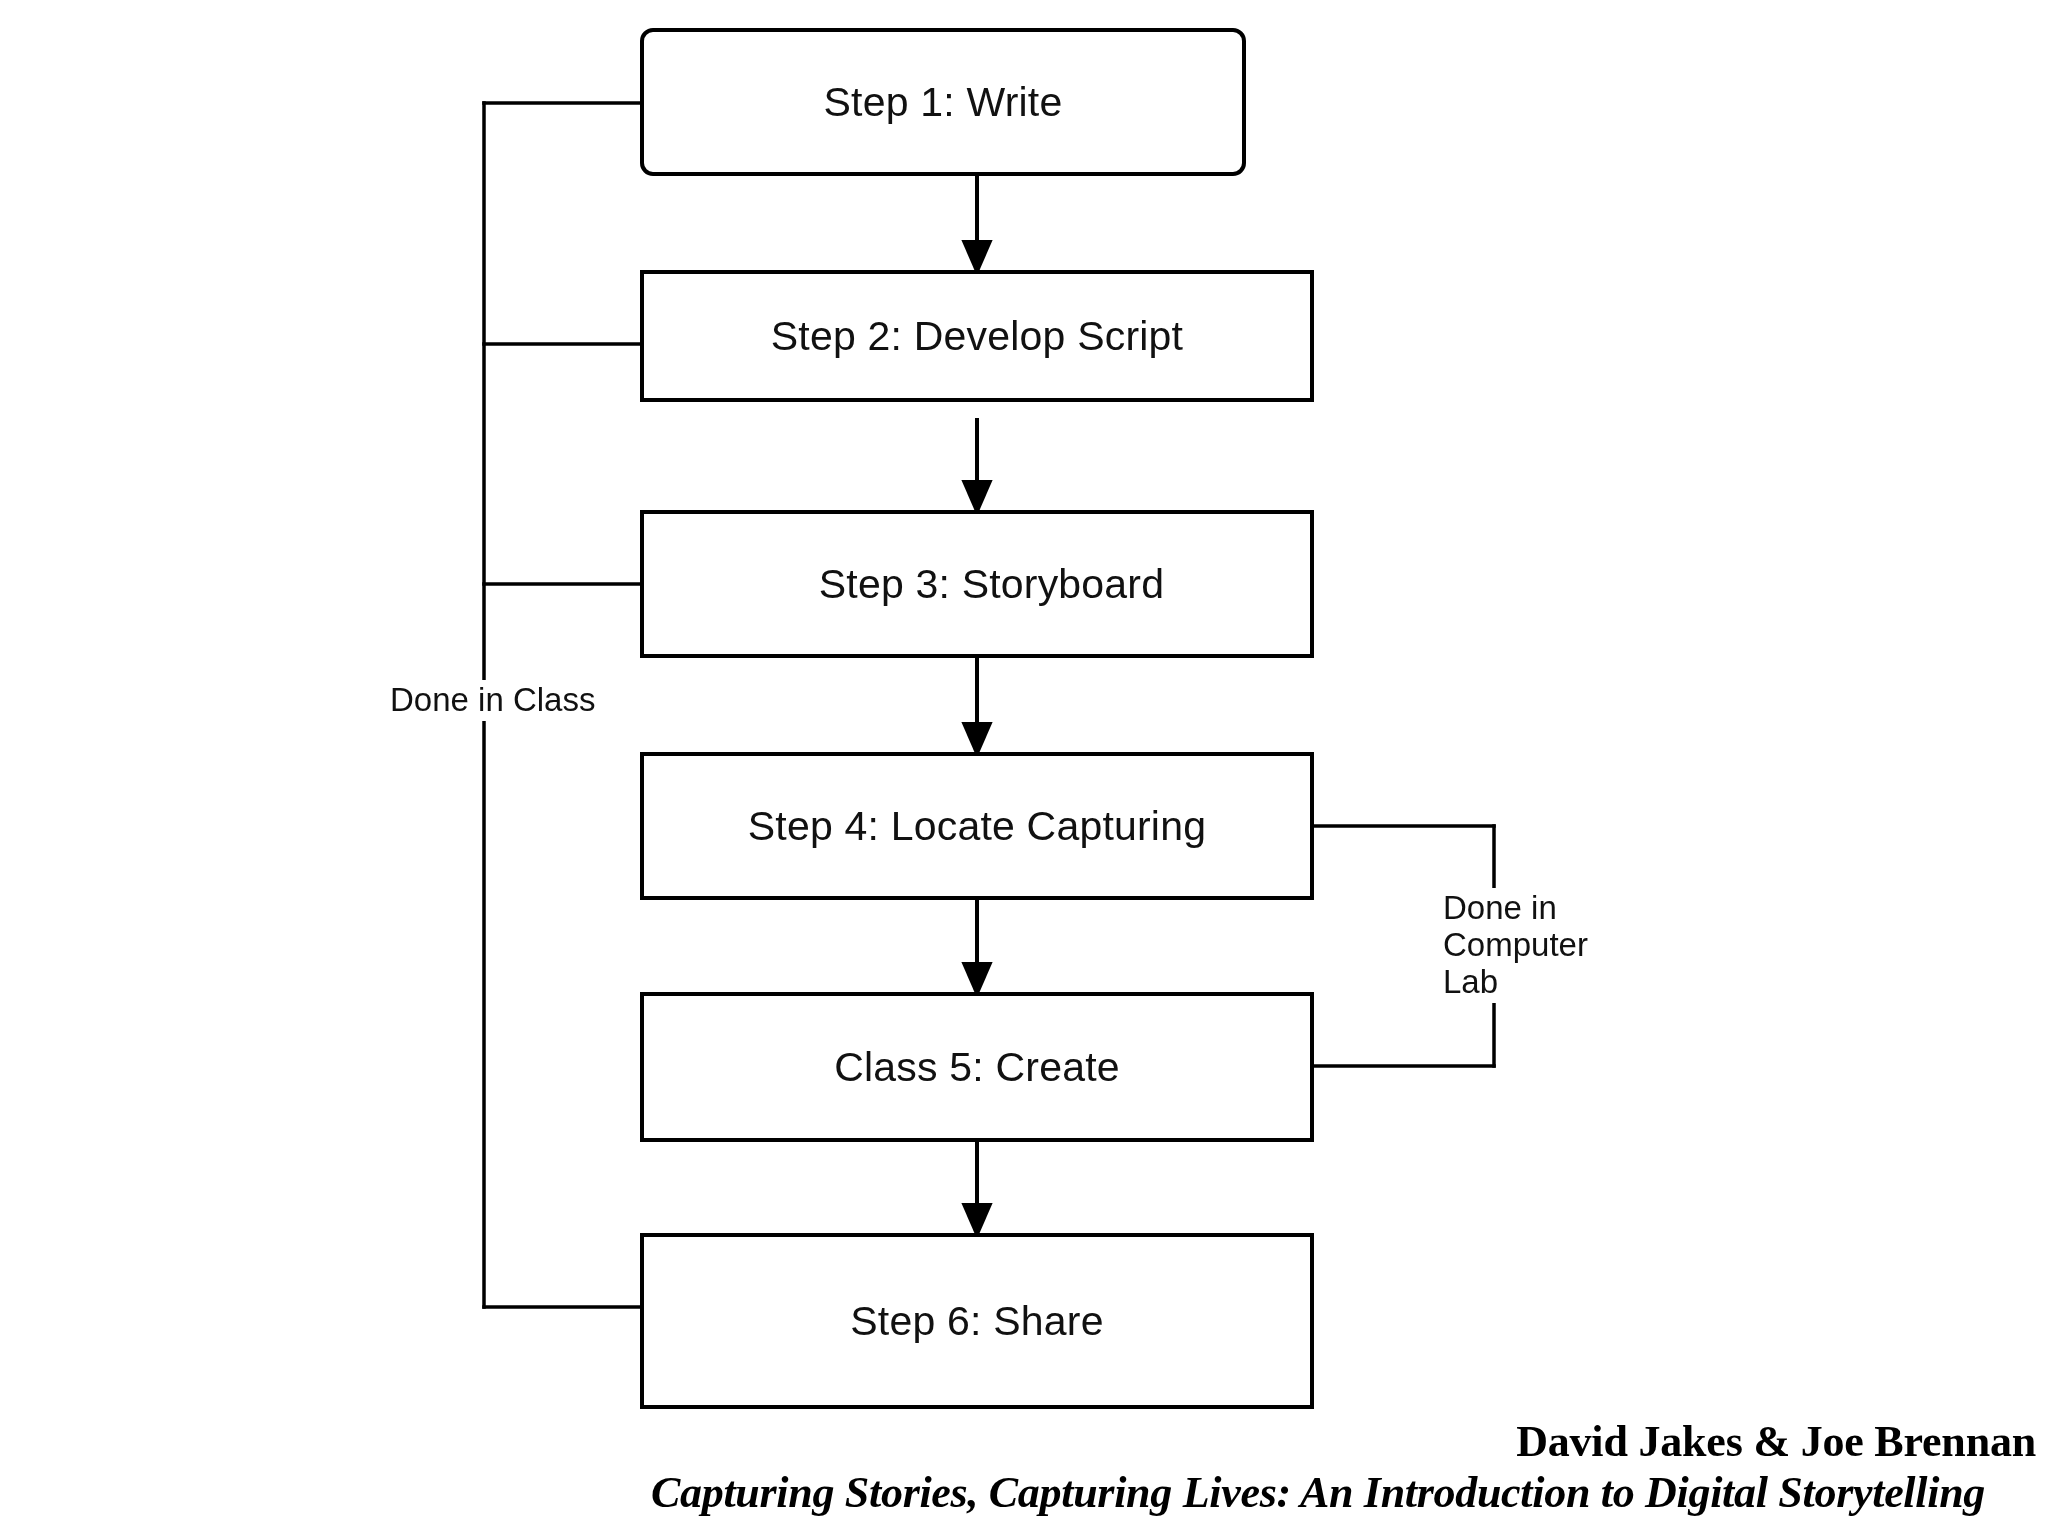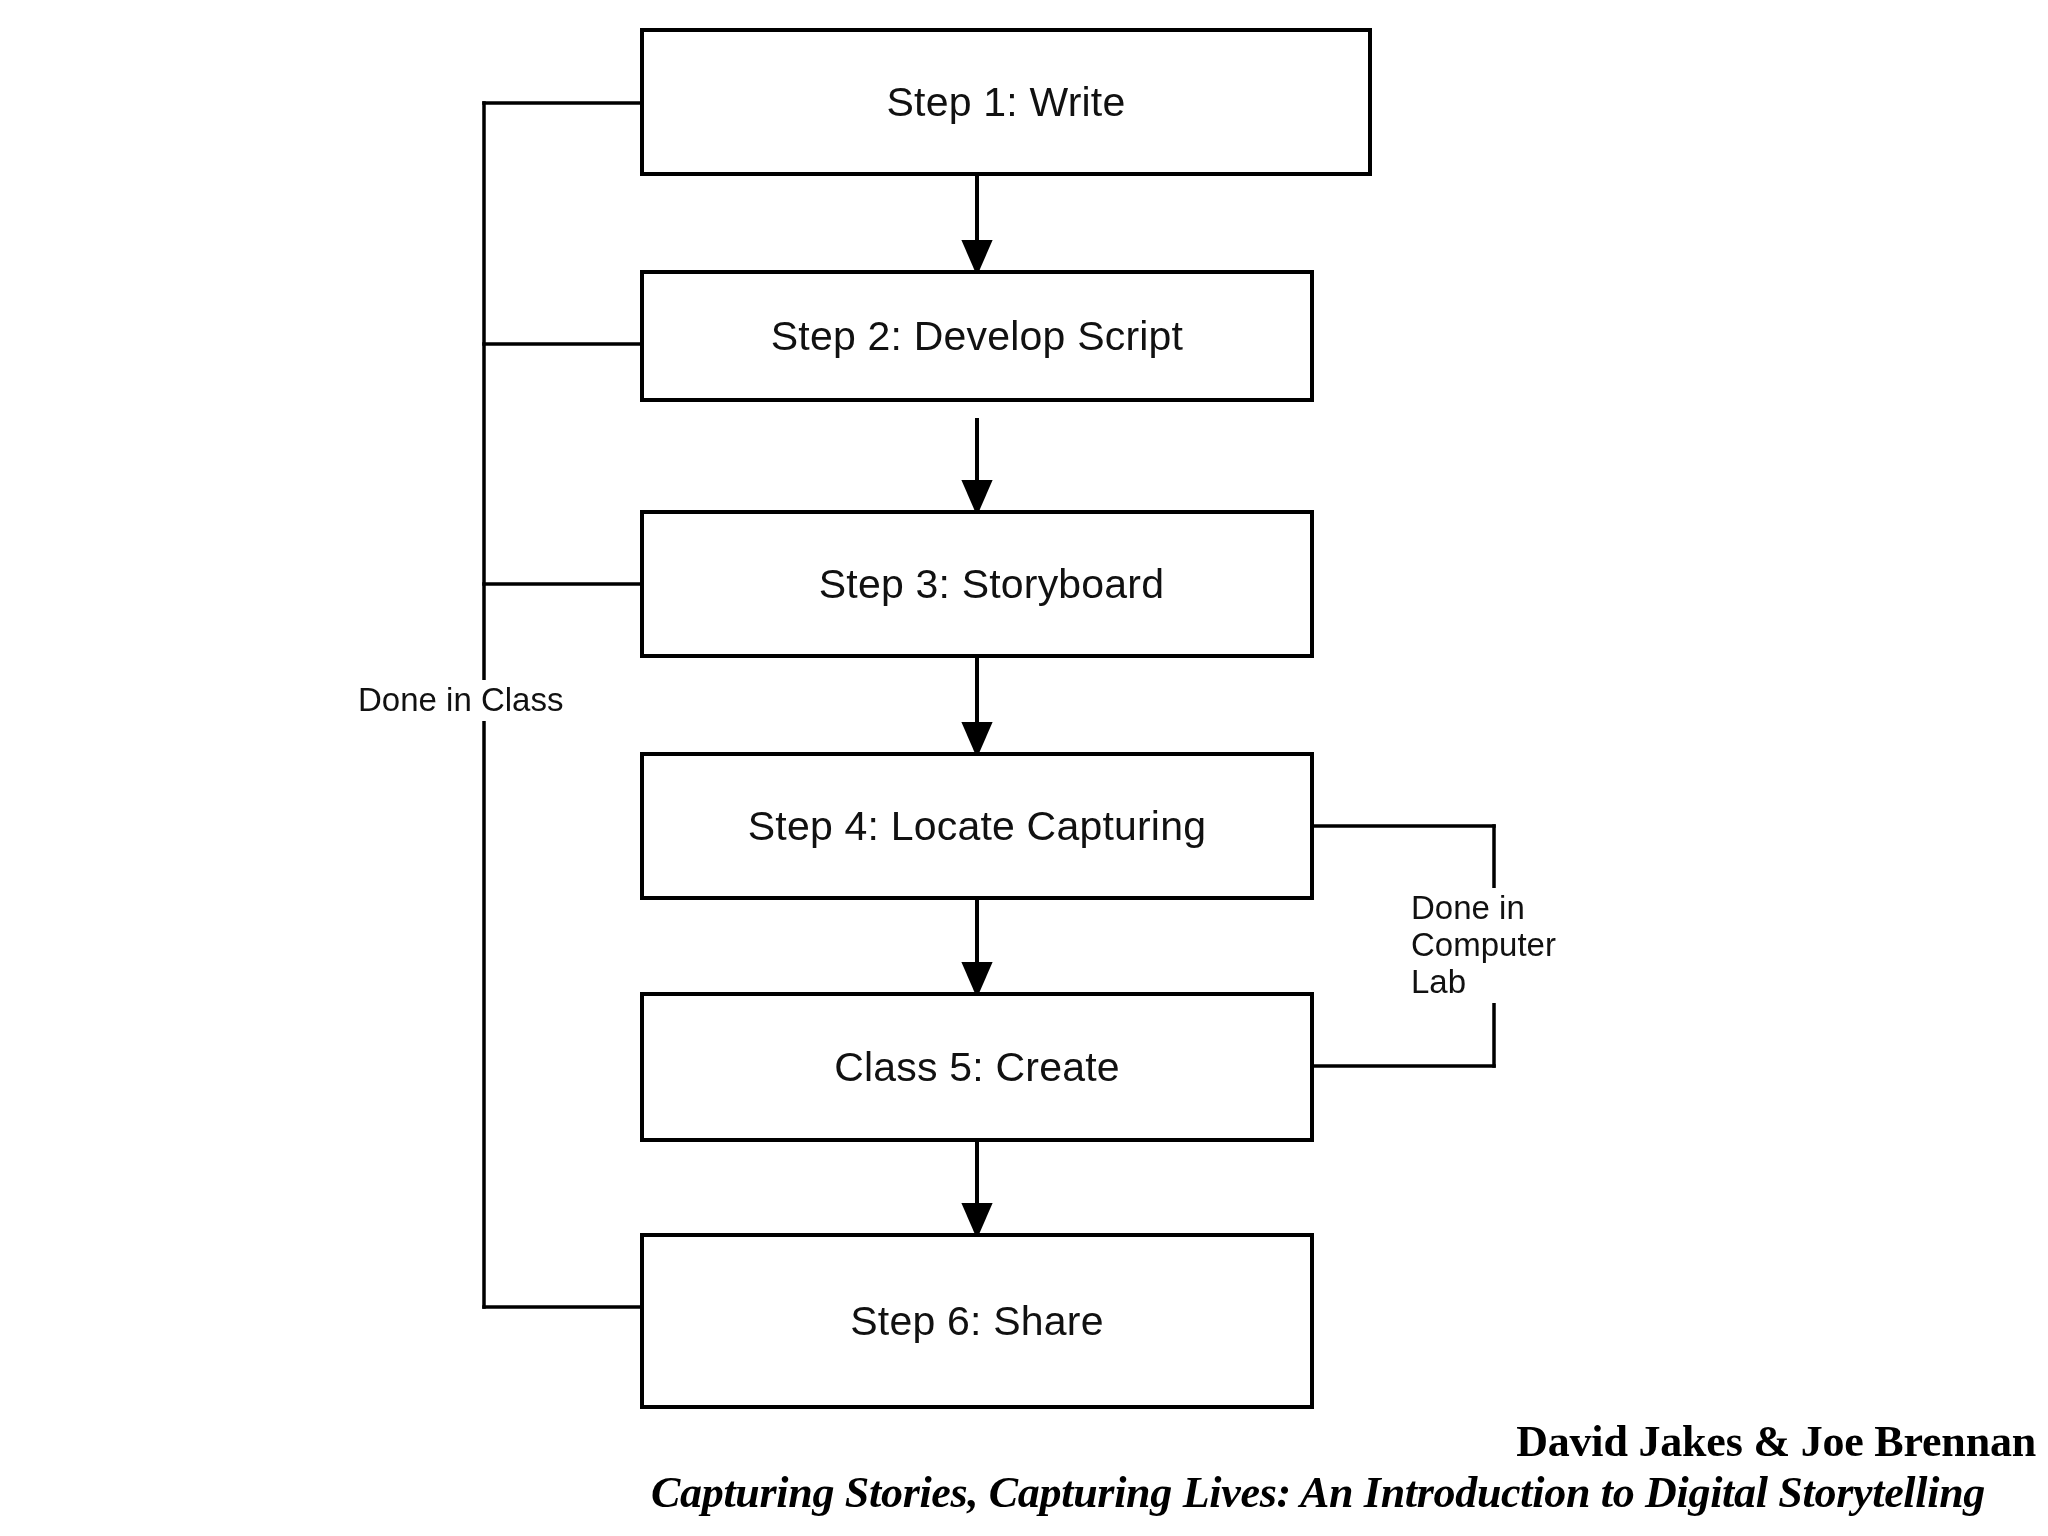--- a/index.html
+++ b/index.html
@@ -39,20 +39,21 @@
     white-space: nowrap;
   }
   .branch-label {
     position: absolute;
     font-family: "Liberation Sans", sans-serif;
     font-size: 33px;
     color: #111111;
     line-height: 1.12;
     background: #ffffff;
     padding: 2px 6px;
+    margin-left: 32px;
   }
   #done-in-class-label {
     left: 352px;
     top: 680px;
     white-space: nowrap;
   }
   #done-in-computer-lab-label {
     left: 1405px;
     top: 888px;
     width: 190px;
@@ -112,21 +113,21 @@
       <line x1="484" y1="1307" x2="640" y2="1307"></line>
     </g>
 
     <g stroke="#000000" stroke-width="3.5" fill="none" stroke-linecap="square">
       <line x1="1494" y1="826" x2="1494" y2="1066"></line>
       <line x1="1314" y1="826" x2="1494" y2="826"></line>
       <line x1="1314" y1="1066" x2="1494" y2="1066"></line>
     </g>
   </svg>
 
-  <div class="step-box" style="left:640px; top:28px; width:732px; height:148px;">
+  <div class="step-box" style="left:640px; top:28px; width:606px; height:148px;border-radius:13px;">
     <span class="step-label">Step 1: Write</span>
   </div>
 
   <div class="step-box" style="left:640px; top:270px; width:674px; height:132px;">
     <span class="step-label">Step 2: Develop Script</span>
   </div>
 
   <div class="step-box" style="left:640px; top:510px; width:674px; height:148px;padding-left:29px;">
     <span class="step-label">Step 3: Storyboard</span>
   </div>

